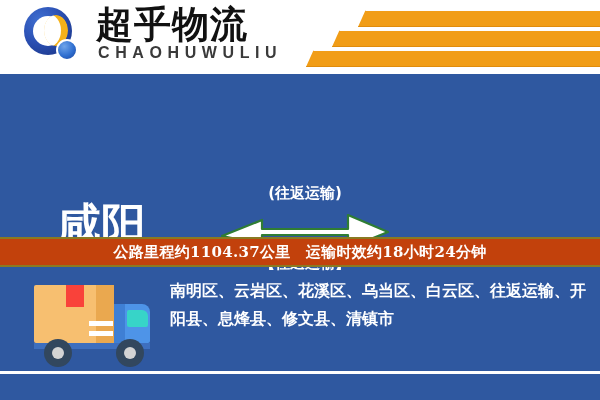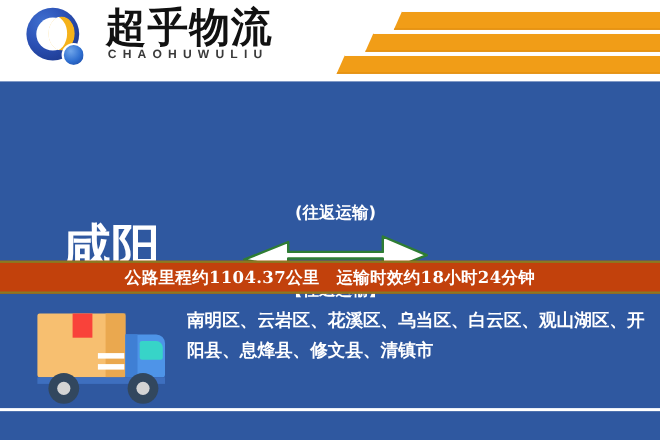--- a/index.html
+++ b/index.html
@@ -42,21 +42,21 @@
     border:2px solid #ffffff;box-sizing:border-box;
   }
   .brand-cn{
     position:absolute;left:96px;top:6px;
     font-family:"DejaVu Sans","Liberation Sans",sans-serif;
     font-size:37px;font-weight:700;color:#111111;letter-spacing:1px;
     line-height:38px;white-space:nowrap;
   }
   .brand-en{
     position:absolute;left:98px;top:44px;
-    font-size:11px;font-weight:700;color:#3a3a3a;letter-spacing:5.6px;
+    font-size:16px;font-weight:700;color:#3a3a3a;letter-spacing:5.6px;
     white-space:nowrap;
   }
   .stripes{position:absolute;left:290px;top:4px;width:310px;height:66px;}
   .stripe{
     position:absolute;height:15px;background:#f19d17;
     border-top:1px solid #fdfdfd;border-bottom:1px solid #e08c0c;
     transform:skewX(-24deg);transform-origin:left bottom;
   }
   .stripe.s1{left:68px;top:6px;width:250px;}
   .stripe.s2{left:42px;top:26px;width:276px;}
@@ -221,18 +221,18 @@
       <div class="t-window"></div>
       <div class="t-chassis"></div>
       <div class="wheel w1">
         <div class="hub"></div>
       </div>
       <div class="wheel w2">
         <div class="hub"></div>
       </div>
     </div>
 
-    <div class="districts">南明区、云岩区、花溪区、乌当区、白云区、观山湖区、开阳县、息烽县、修文县、清镇市</div>
+    <div class="districts">南明区、云岩区、花溪区、乌当区、白云区、往返运输、开阳县、息烽县、修文县、清镇市</div>
   </div>
 
   <div class="divider"></div>
   <div class="footer"></div>
 </div>
 
 </body></html>

